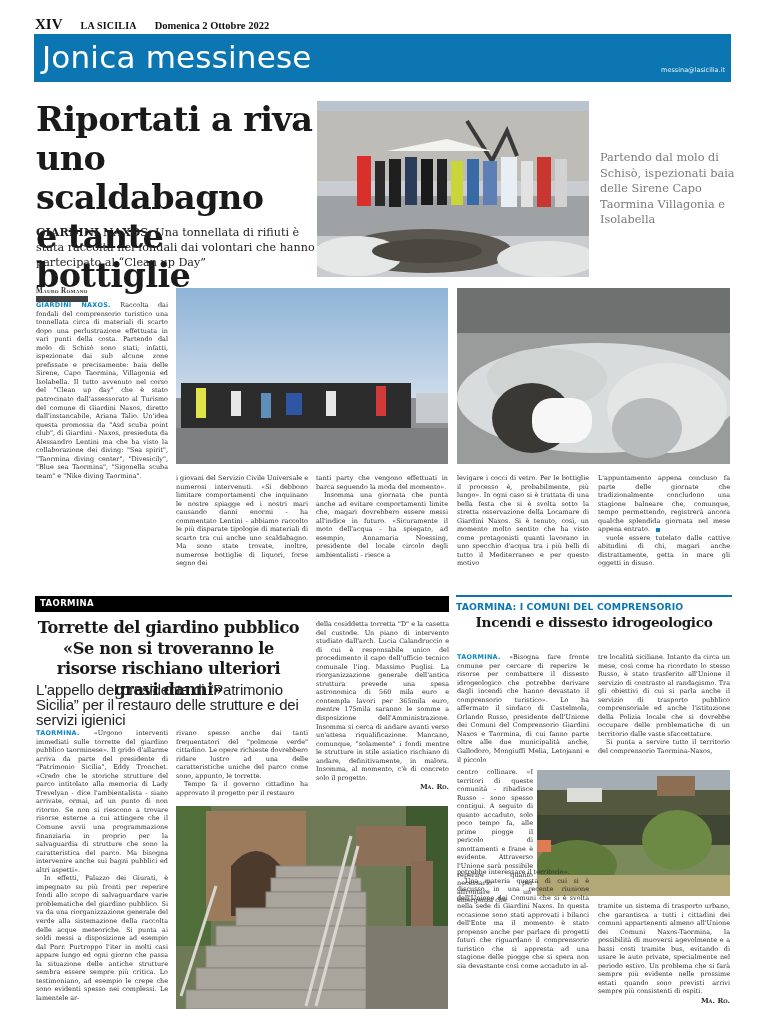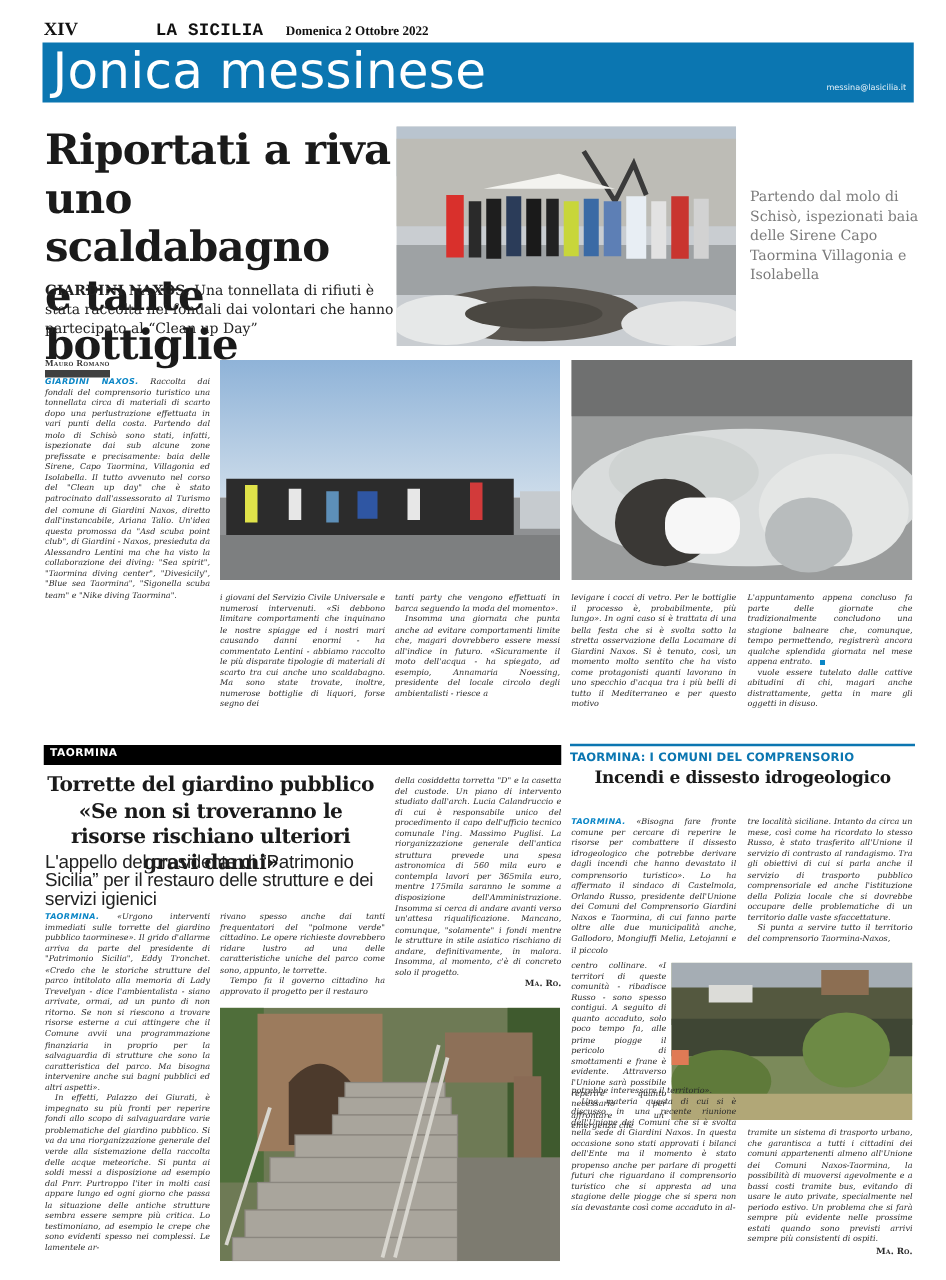--- a/index.html
+++ b/index.html
@@ -4,37 +4,37 @@
 <style>
   * { box-sizing: border-box; margin: 0; padding: 0; }
   html, body { width: 757px; height: 1024px; background: #ffffff; overflow: hidden; }
   body { position: relative; font-family: "DejaVu Serif", serif; color: #1c1c1c; }
 
   .abs { position: absolute; }
 
   
   .folio { left: 35px; top: 16px; height: 16px; display: flex; align-items: baseline; gap: 18px; white-space: nowrap; justify-content: center; }
   .folio .page-num { font-family: "Liberation Serif", serif; font-size: 15px; font-weight: bold; color: #111; }
-  .folio .paper { font-family: Liberation Mono, monospace; font-size: 14px; font-weight: bold; letter-spacing: 0.2px; color: #111; margin-left: 44px; }
+  .folio .paper { font-family: Liberation Serif, serif; font-size: 10px; font-weight: bold; letter-spacing: 0.2px; color: #111; }
   .folio .date { font-family: "Liberation Serif", serif; font-size: 10.5px; font-weight: bold; color: #111; }
 
   .section-bar { left: 34px; top: 34px; width: 697px; height: 48px; background: #0b76b1; }
-  .section-bar .title { position: absolute; left: 8px; top: 3px; font-family: "DejaVu Sans", sans-serif; font-size: 40px; color: #fff; letter-spacing: 0.2px; line-height: 40px; }
+  .section-bar .title { position: absolute; left: 8px; top: 3px; font-family: "DejaVu Sans", sans-serif; font-size: 31px; color: #fff; letter-spacing: 0.2px; line-height: 40px; }
   .section-bar .email { position: absolute; right: 6px; bottom: 8px; font-family: "DejaVu Sans", sans-serif; font-size: 6.5px; color: #e6f2f9; }
 
   
   .headline { left: 36px; top: 100px; width: 280px; font-family: "DejaVu Serif", serif; font-size: 33.5px; line-height: 39px; color: #1a1a1a; letter-spacing: -0.6px; }
   .standfirst { left: 36px; top: 225px; width: 285px; font-family: "DejaVu Serif", serif; font-size: 11.2px; line-height: 15px; color: #222; }
   .standfirst b { font-weight: bold; }
   .byline { left: 36px; top: 287px; font-family: "Liberation Serif", serif; font-size: 7.2px; font-weight: bold; font-variant: small-caps; letter-spacing: 0.3px; color: #333; border-bottom: 6px solid #404040; padding-bottom: 1px; }
 
   .pullquote { left: 600px; top: 150px; width: 135px; font-family: "DejaVu Serif", serif; font-size: 11.3px; line-height: 15.6px; color: #7b7b7b; }
 
   .col { font-family: "DejaVu Serif", serif; font-size: 6.45px; line-height: 8.55px; text-align: justify; color: #2a2a2a; hyphens: manual; }
-  .col p { text-indent: 0; font-style: italic; }
+  .col p { text-indent: 0; }
   .col p + p { text-indent: 8px; }
   .kicker { color: #0b86c6; font-weight: bold; font-family: "DejaVu Sans", sans-serif; letter-spacing: 0.3px; }
   .sig { text-align: right; font-weight: bold; font-variant: small-caps; font-size: 7px; margin-top: 1px; }
   .bullet { display: inline-block; width: 4px; height: 4px; background: #0b86c6; margin-left: 6px; vertical-align: middle; }
 
   
   .photo { overflow: hidden; }
   .photo svg { width: 100%; height: 100%; display: block; }
 
   

